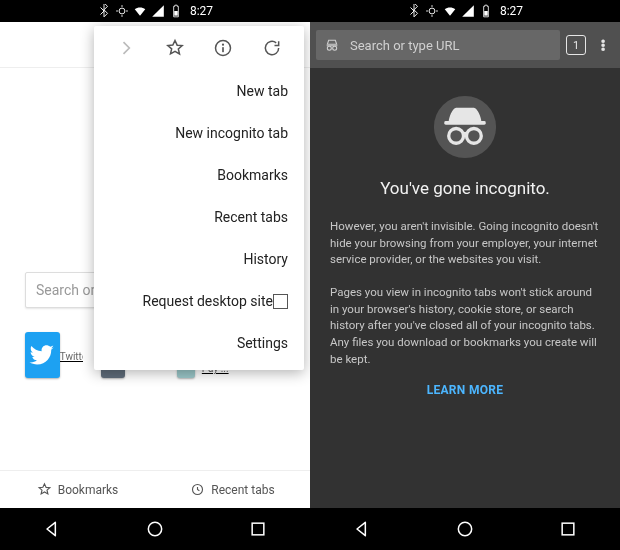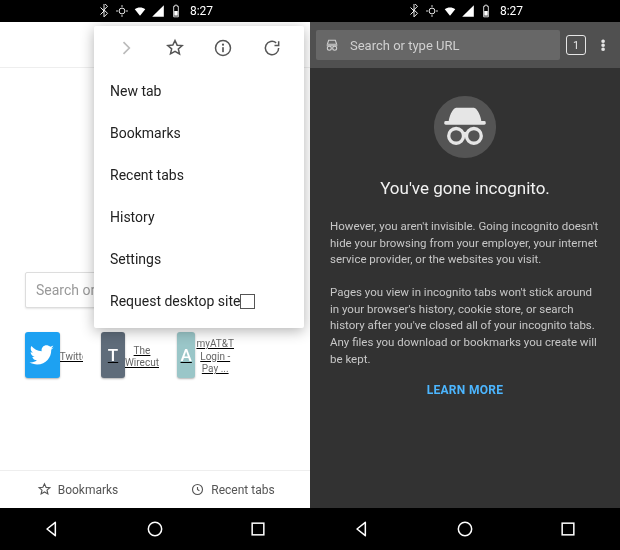--- a/index.html
+++ b/index.html
@@ -33,21 +33,21 @@
   .short-tile.att { background:#9ac6c8; color:#fff;}
   .short-label { font-size: 10px; color: #666; margin-top: 4px; text-align: center; line-height: 1.25; max-width: 60px; overflow: hidden; }
   .bottom-links { position: absolute; bottom: 0; left:0; right:0; height: 38px; display: flex; background:#fff; border-top:1px solid #eee; }
   .bottom-links .lnk { flex:1; display:flex; align-items:center; justify-content:center; gap:6px; font-size:12px; color:#555;}
   .bottom-links svg { width:15px; height:15px; fill:none; stroke:#555; stroke-width:1.8;}
 
   
   .menu { position: absolute; top: 26px; right: 6px; width: 210px; background: #fff; border-radius: 2px; box-shadow: 0 3px 14px rgba(0,0,0,.3); padding-bottom: 6px; z-index: 50; }
   .menu-top { height: 44px; display: flex; align-items: center; justify-content: space-around; padding: 0 8px; }
   .menu-top svg { width: 20px; height: 20px; }
-  .menu-item { height: 42px; display: flex; align-items: center; padding: 0 16px; font-size: 14px; color: #222; justify-content: flex-start;}
+  .menu-item { height: 42px; display: flex; align-items: center; padding: 0 16px; font-size: 14px; color: #222; justify-content: flex-end;}
   .checkbox { width: 15px; height: 15px; border: 1.8px solid #555; }
 
   
   .dark .content { position:absolute; top:22px; bottom:42px; left:0; right:0; background:#323232; color:#e6e6e6; }
   .omnibox-dark { height:46px; background:#505050; display:flex; align-items:center; padding:0 6px; gap:6px;}
   .omnibox-dark .url-field { flex:1; height:30px; background:#676767; border-radius:2px; display:flex; align-items:center; padding:0 8px; color:#d0d0d0; font-size:13px; gap:10px;}
   .omnibox-dark .url-field svg { width:16px; height:16px; fill:#d0d0d0; }
   .tabcount { width:20px; height:20px; border:1.6px solid #e6e6e6; border-radius:3px; display:flex; align-items:center; justify-content:center; font-size:11px; color:#e6e6e6;}
   .omnibox-dark .dots { width:22px; text-align:center; color:#e6e6e6; font-size:17px; letter-spacing:0; line-height:4px;}
   .dots div{height:4px;}
@@ -151,35 +151,38 @@
           <rect x="11" y="11" width="2" height="6" fill="#555"></rect>
         </svg>
       <svg viewBox="0 0 24 24">
           <path d="M20 12a8 8 0 1 1-3-6.2M20 4v5h-5" fill="none" stroke="#555" stroke-width="1.8"></path>
         </svg>
     </div>
     <div class="menu-item">
         <span>New tab</span>
       </div>
     <div class="menu-item">
+        <span>New incognito tab</span>
+      </div>
+    <div class="menu-item">
         <span>Bookmarks</span>
       </div>
     <div class="menu-item">
         <span>Recent tabs</span>
       </div>
     <div class="menu-item">
         <span>History</span>
-      </div>
-    <div class="menu-item">
-        <span>Settings</span>
       </div>
     <div class="menu-item">
       <span>Request desktop site</span>
       <span class="checkbox"></span>
     </div>
+    <div class="menu-item">
+        <span>Settings</span>
+      </div>
   </div>
 
   <div class="nav-bar">
     <svg viewBox="0 0 24 24">
         <path d="M16 4L6 12l10 8z" stroke-linejoin="round"></path>
       </svg>
     <svg viewBox="0 0 24 24">
         <circle cx="12" cy="12" r="8"></circle>
       </svg>
     <svg viewBox="0 0 24 24">

